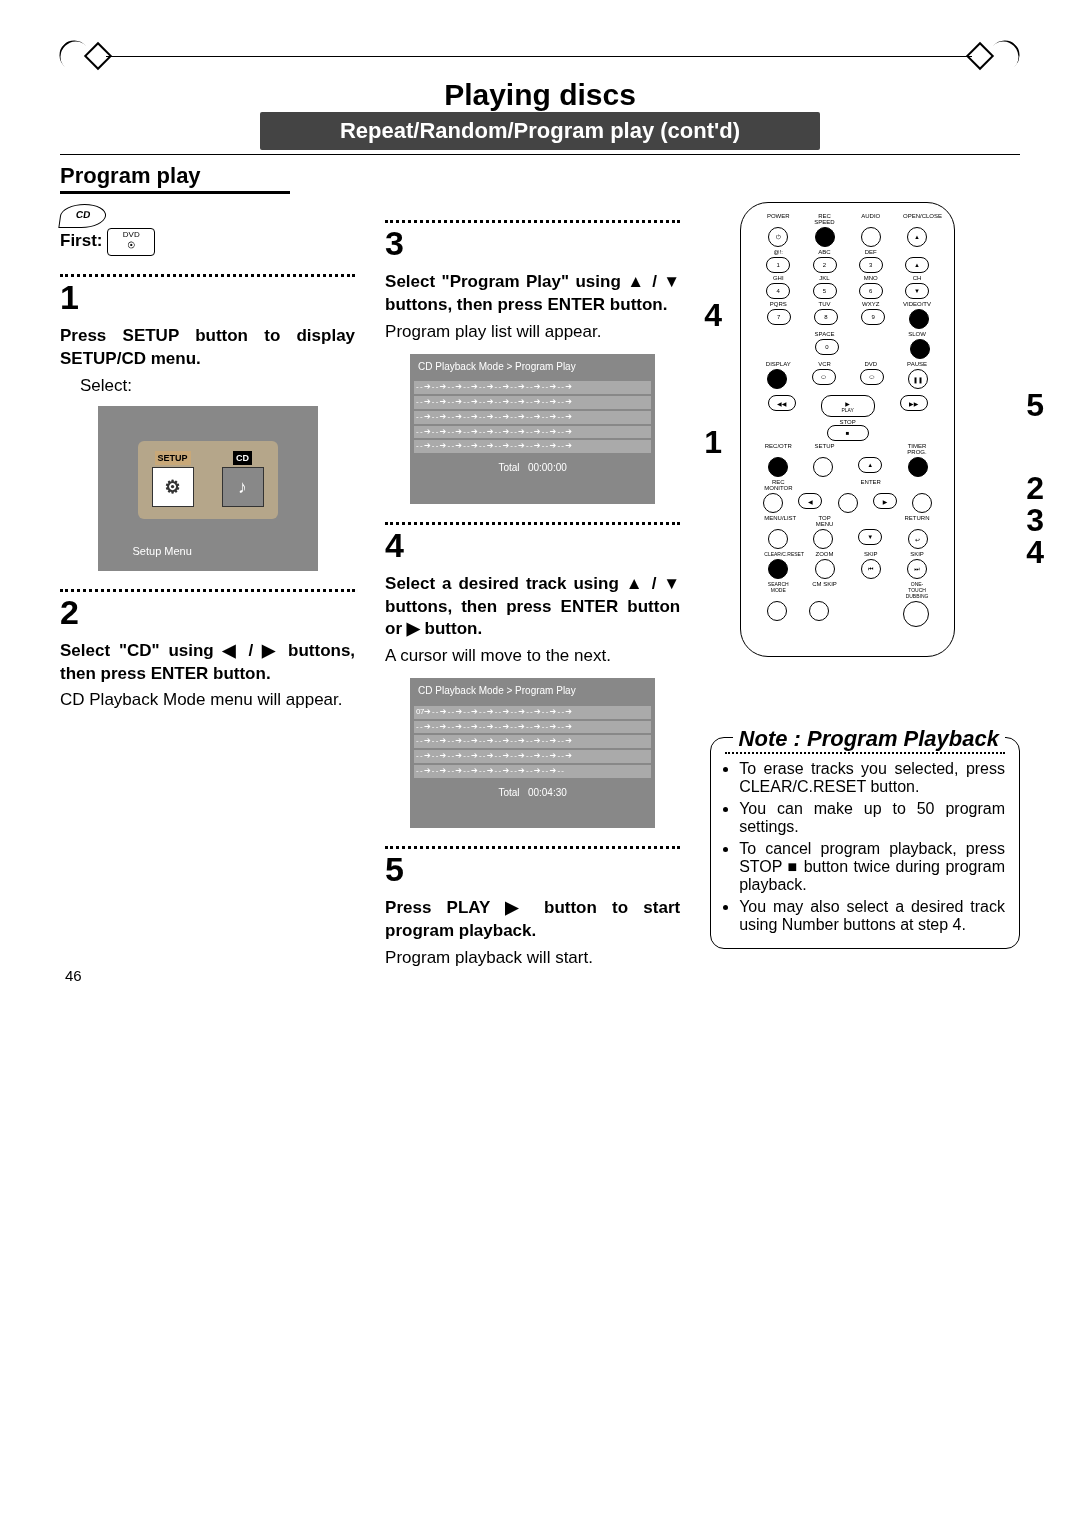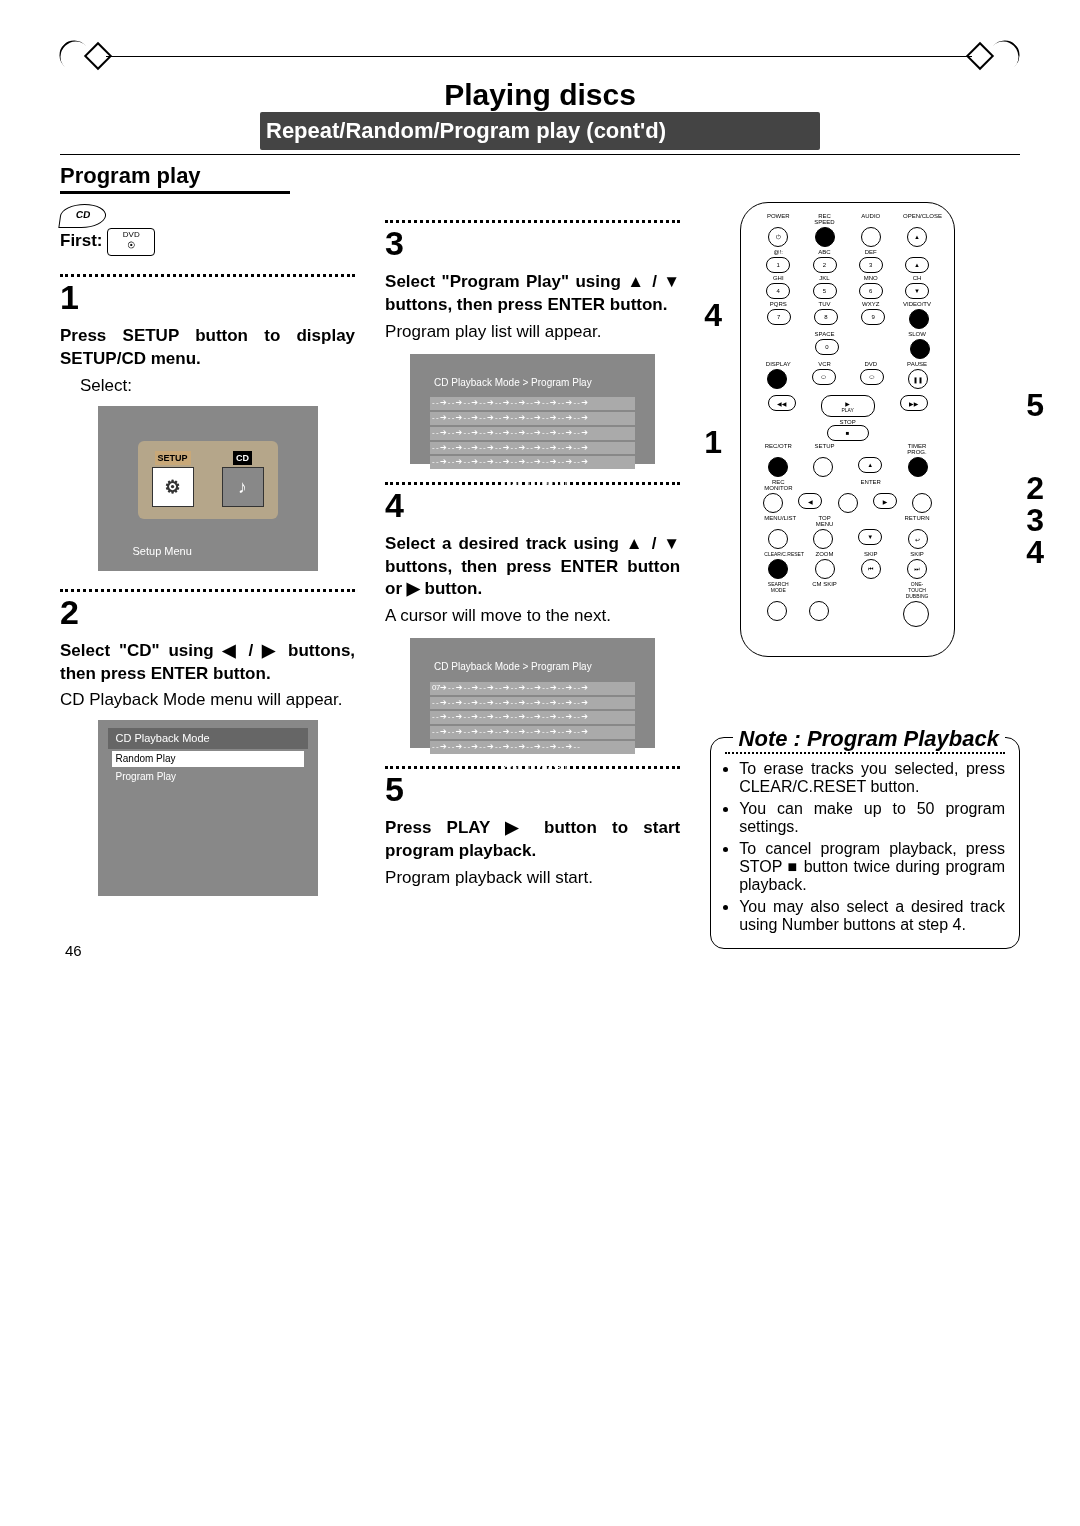--- a/index.html
+++ b/index.html
@@ -17,20 +17,21 @@
     text-align: center;
     font-size: 30px;
     font-weight: bold;
     padding-top: 4px;
   }
   .header-sub {
     background: #444;
     color: #fff;
     font-size: 22px;
     font-weight: bold;
+    text-align: center;
     padding: 6px;
     margin: 0 200px;
     border-radius: 2px;
   }
   .section-title {
     font-size: 22px;
     font-weight: bold;
     border-bottom: 3px solid #000;
     padding-bottom: 2px;
     margin: 8px 0;
@@ -125,25 +126,25 @@
     padding: 1px 4px;
     font-size: 10px;
   }
   .menu-item.dark {
     background: #888;
     color: #fff;
   }
   .prog-screen {
     background: #888;
     width: 245px;
-    height: 110px;
+    height: 150px;
     margin: 10px auto;
     color: #fff;
     font-size: 9px;
-    padding: 20px;
+    padding: 4px;
     box-sizing: border-box;
   }
   .prog-title {
     font-size: 10px;
     margin-bottom: 6px;
     padding: 2px 4px;
   }
   .prog-row {
     background: #aaa;
     margin: 2px 0;
@@ -301,25 +302,20 @@
           <div class="cd-tab"><span class="tab-active">CD</span><div class="tab-icon" style="background:#888;color:#fff;">♪</div></div>
         </div>
         <div class="screen-label">Setup Menu</div>
       </div>
 
       <div class="dotline"></div>
       <div class="step-num">2</div>
       <p><b>Select "CD" using ◀ / ▶ buttons, then press ENTER button.</b></p>
       <p>CD Playback Mode menu will appear.</p>
 
-      <div class="menu-box">
-        <div class="menu-title">CD Playback Mode</div>
-        <div class="menu-item">Random Play</div>
-        <div class="menu-item dark">Program Play</div>
-      </div>
     </div>
 
     <div class="col">
       <div class="dotline"></div>
       <div class="step-num">3</div>
       <p><b>Select "Program Play" using ▲ / ▼ buttons, then press ENTER button.</b></p>
       <p>Program play list will appear.</p>
 
       <div class="prog-screen">
         <div class="prog-title">CD Playback Mode &gt; Program Play</div>

